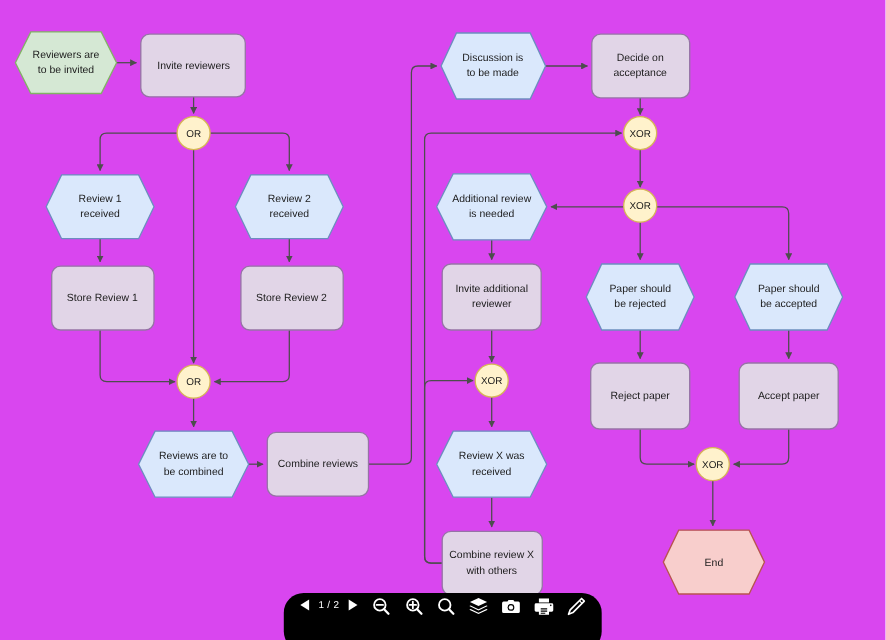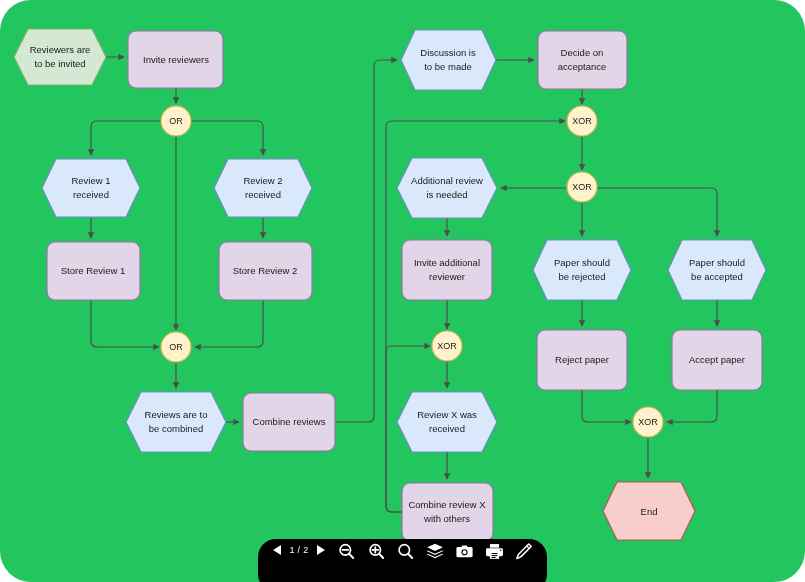--- a/index.html
+++ b/index.html
@@ -5,24 +5,23 @@
 <style>
   html, body {
     margin: 0;
     padding: 0;
     background: #ffffff;
   }
   #stage {
     position: relative;
     width: 805px;
     height: 582px;
-    background: #22c55e;
+    background: #d946ef;
     overflow: hidden;
     font-family: "Liberation Sans", "DejaVu Sans", sans-serif;
-    border-radius: 31px;
   }
   #diagram-canvas {
     position: absolute;
     inset: 0;
     width: 805px;
     height: 582px;
   }
   .node-label {
     font-size: 9.5px;
     fill: #1a1a1a;

